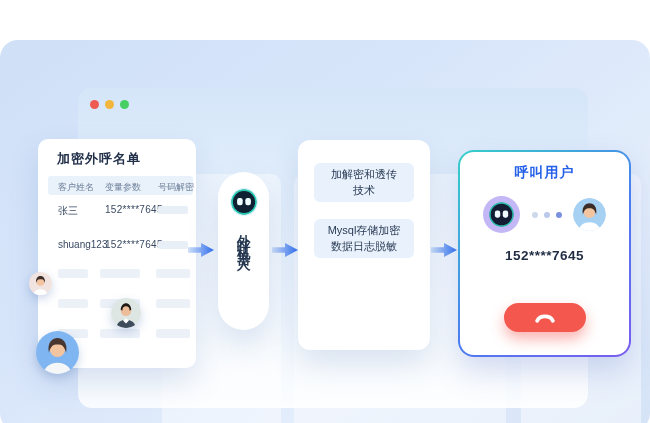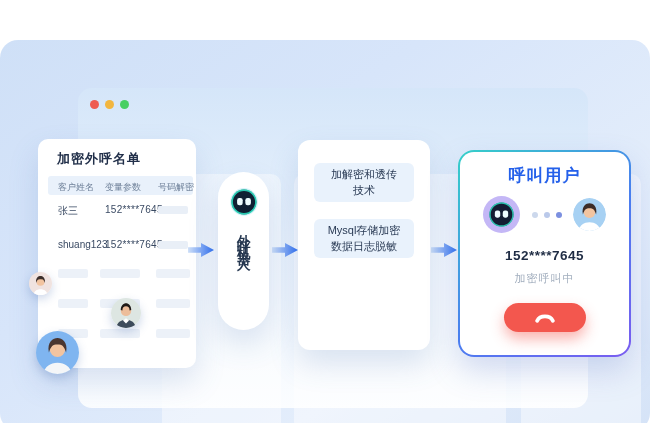--- a/index.html
+++ b/index.html
@@ -58,21 +58,21 @@
       text-align:center;padding:4px 2px;white-space:pre-line;}
   .step + .step{margin-top:17px;}
 
   
   .call-card{left:458px;top:110px;width:169px;height:203px;border-radius:16px;
       border:2px solid transparent;
       background:linear-gradient(#ffffff,#ffffff) padding-box,
                  linear-gradient(140deg,#35d0c8 0%,#4a7df0 55%,#7a5cf0 100%) border-box;
       box-shadow:0 14px 30px rgba(90,120,200,0.25);}
   .cc-title{position:absolute;left:0;right:0;top:12px;text-align:center;
-      color:#2460ea;font-weight:bold;font-size:17px;letter-spacing:1px;}
+      color:#2460ea;font-weight:bold;font-size:14px;letter-spacing:1px;}
   .cc-avatars{position:absolute;left:0;right:0;top:44px;display:flex;align-items:center;
       justify-content:space-between;padding:0 23px;}
   .robot-av{width:37px;height:37px;border-radius:50%;background:#c4b7f6;
       display:flex;align-items:center;justify-content:center;}
   .robot-av svg{width:27px;height:27px;}
   .cc-dots{display:flex;gap:6px;align-items:center;}
   .cc-dot{width:6px;height:6px;border-radius:50%;}
   .cc-dot1{background:#ccd8ec;} .cc-dot2{background:#bac9ea;} .cc-dot3{background:#7c90e0;}
   .person-av{width:33px;height:33px;border-radius:50%;overflow:hidden;}
   .person-av svg{display:block;width:100%;height:100%;}
@@ -244,20 +244,19 @@
           <g clip-path="url(#cp4)">
             <rect width="40" height="40" fill="#a7d1f3"></rect>
             <path d="M7 41 c0-7.5 6-11.5 13-11.5 s13 4 13 11.5 z" fill="#ffffff"></path>
             <circle cx="20" cy="17" r="7.2" fill="#f2c4a0"></circle>
             <path d="M12 20 c-2-10 4-13.5 8-13.5 s10 3.5 8 13.5 c-2-6-3.5-7.5-8-7.5 s-6 1.5-8 7.5 z" fill="#3c2c28"></path>
           </g>
           </svg>
       </div>
     </div>
     <div class="cc-number">152****7645</div>
-    <div class="cc-status">加密呼叫中</div>
     <button class="cc-call-btn">
       <svg viewBox="0 0 24 12">
         <path d="M3.5 9.5 C6.5 3.2 17.5 3.2 20.5 9.5" stroke="#ffffff" stroke-width="4.2" fill="none" stroke-linecap="round"></path>
       </svg>
     </button>
   </div>
 </div>
 
 </body></html>

